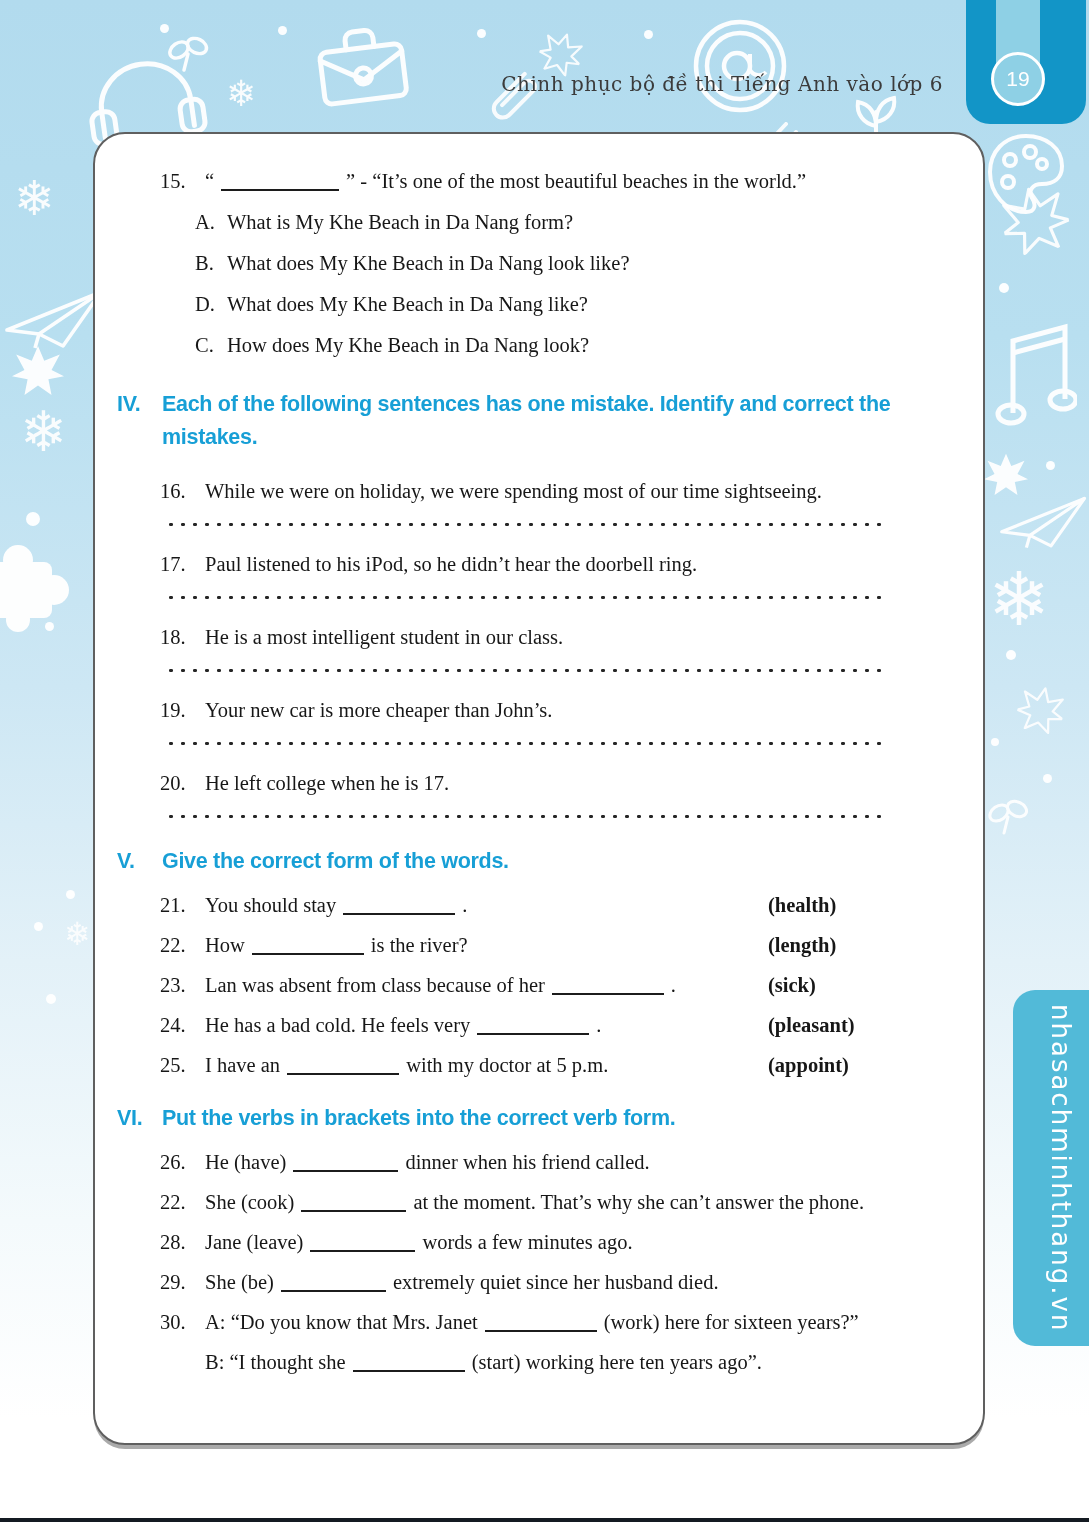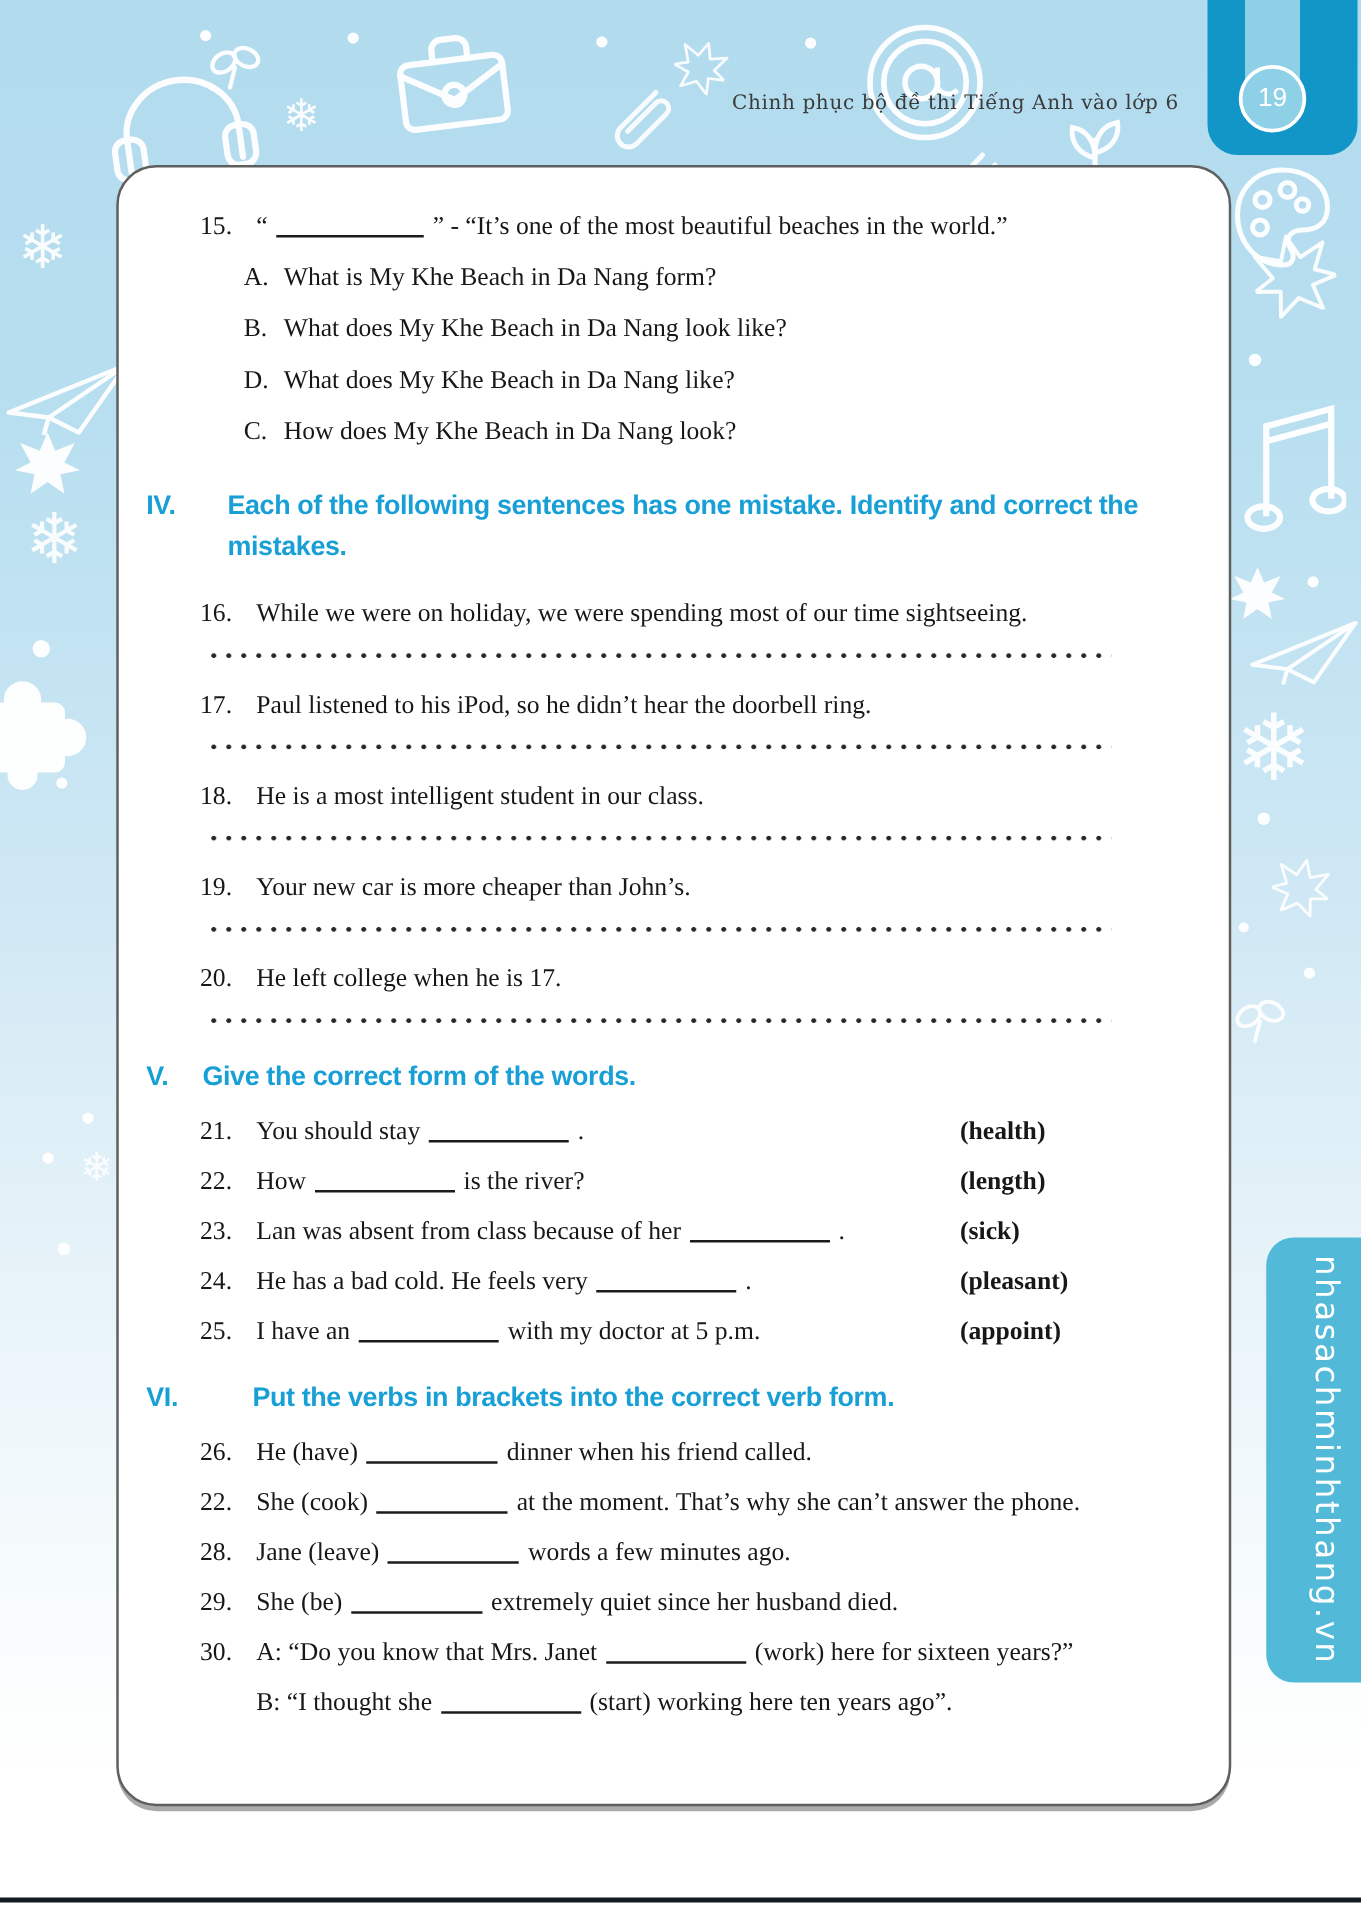--- a/index.html
+++ b/index.html
@@ -9,21 +9,21 @@
     font-family:"Liberation Serif",serif;
   }
   
   .decor{position:absolute;z-index:1;color:#fff;pointer-events:none;}
   .decor svg{display:block;}
   .snow{font-family:"DejaVu Sans",sans-serif;line-height:1;opacity:.92;}
   .dot{border-radius:50%;background:#fff;opacity:.95;}
   
   .header-title{
     position:absolute;top:72px;right:146px;z-index:4;
-    font-family:"DejaVu Serif",serif;font-size:16px;color:#3b3b3b;letter-spacing:.5px;white-space:nowrap;
+    font-family:"DejaVu Serif",serif;font-size:20px;color:#3b3b3b;letter-spacing:.5px;white-space:nowrap;
   }
   .page-badge{
     position:absolute;left:966px;top:-24px;width:120px;height:148px;z-index:6;
     background:#1295c7;border-radius:24px;
   }
   .badge-ribbon{position:absolute;left:30px;top:0;width:44px;height:96px;background:#8ed0e5;}
   .badge-circle{
     position:absolute;left:25px;top:76px;width:54px;height:54px;border-radius:50%;
     background:#8ed0e5;border:3px solid #fff;box-sizing:border-box;
     display:flex;align-items:center;justify-content:center;
@@ -52,23 +52,23 @@
   .blank{display:inline-block;border-bottom:2px solid #1c1c1c;height:20px;vertical-align:-3px;margin:0 7px;}
   .w118{width:118px;} .w112{width:112px;} .w105{width:105px;}
   .q15-line{margin-top:20px;white-space:nowrap;}
   .option{margin-top:15px;margin-left:78px;white-space:nowrap;}
   .option .olabel{display:inline-block;width:32px;}
   .sec-header{
     display:grid;grid-template-columns:45px 1fr;column-gap:0;
     font-family:"Liberation Sans",sans-serif;font-weight:bold;color:#179fd6;
     font-size:21.5px;line-height:33px;letter-spacing:-.3px;
   }
-  .sec4-header{margin-top:30px;gap:20px;}
+  .sec4-header{margin-top:30px;}
   .sec5-header{margin-top:26px;}
-  .sec6-header{margin-top:24px;gap:40px;}
+  .sec6-header{margin-top:24px;}
   .mi-item{margin-top:24px;white-space:nowrap;}
   .dotline{
     height:5px;width:724px;margin:18px 0 2px 48px;
     background-image:radial-gradient(circle,#262626 1.7px,rgba(0,0,0,0) 2px);
     background-size:12px 5px;background-repeat:repeat-x;
   }
   .fill-row{margin-top:14px;display:flex;white-space:nowrap;align-items:baseline;}
   .fill-row .main{flex:0 0 auto;}
   .fill-row .hint{margin-left:auto;flex:0 0 163px;width:163px;font-weight:bold;}
   .footer-bar{position:absolute;left:0;top:1518px;width:1089px;height:4px;background:#141a22;z-index:7;}

